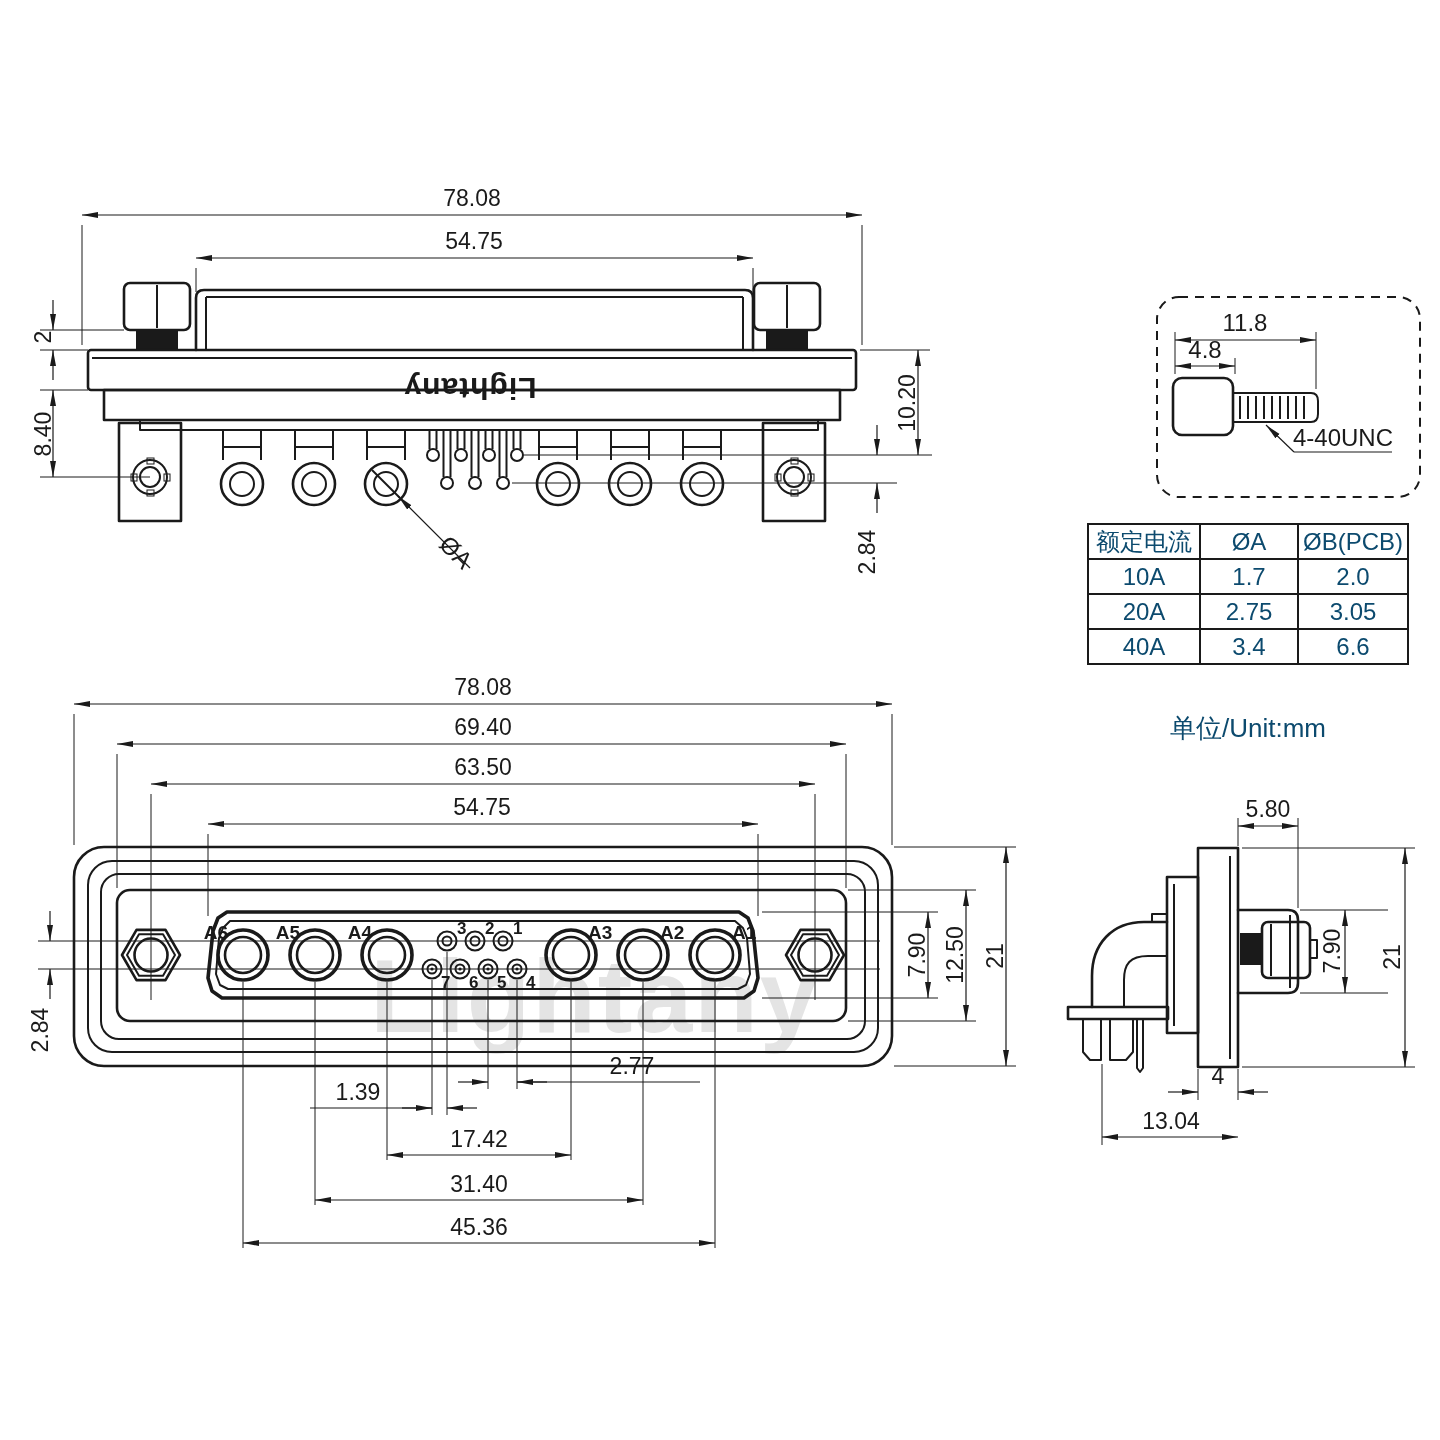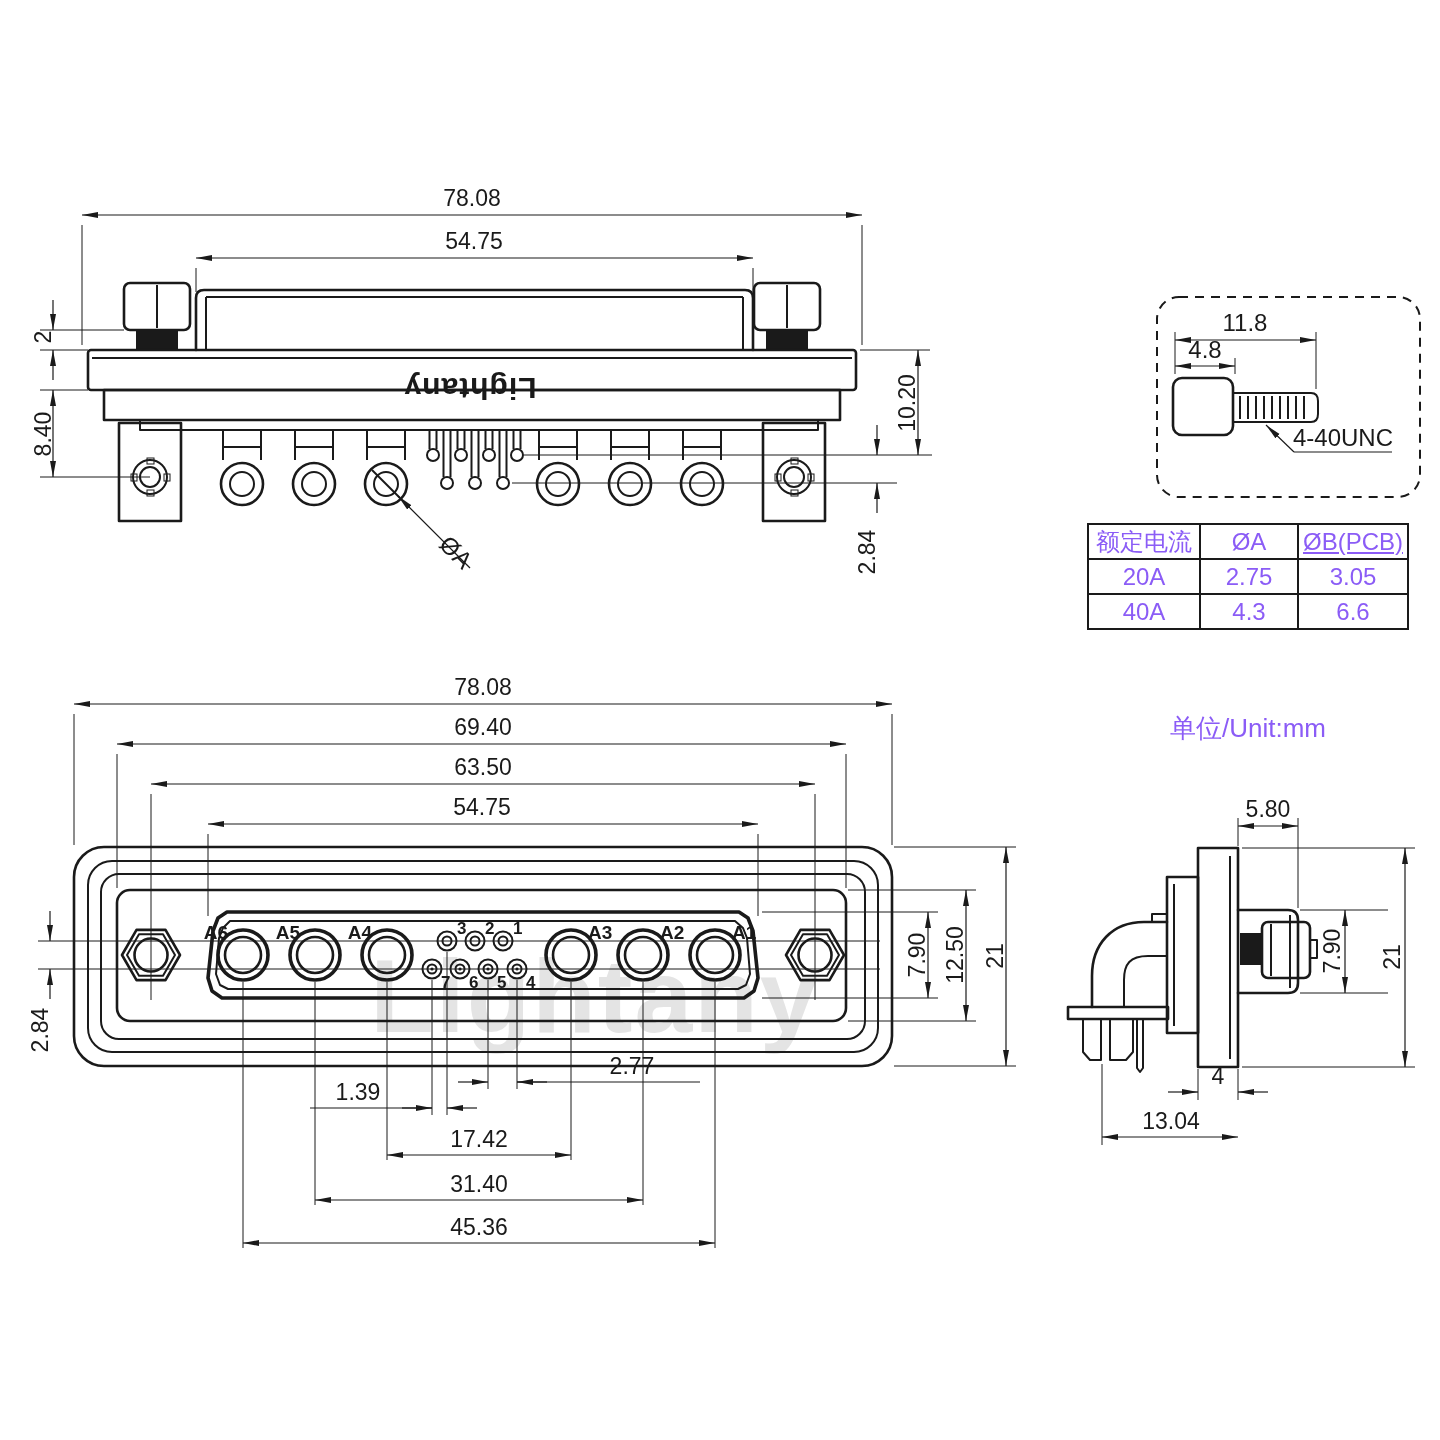--- a/index.html
+++ b/index.html
@@ -1,36 +1,36 @@
 <!DOCTYPE html>
 <html><head>
 <meta charset="utf-8">
 <style>
   html,body{margin:0;padding:0;background:#ffffff;}
   .canvas{position:relative;width:1440px;height:1440px;background:#fff;overflow:hidden;
-          font-family:"Liberation Sans",sans-serif;color:#8b5cf6;}
+          font-family:"Liberation Sans",sans-serif;color:#0c4a6e;}
   svg{position:absolute;left:0;top:0;}
   .ol{fill:none;stroke:#1a1a1a;stroke-width:2.6;stroke-linejoin:round;stroke-linecap:round;}
   .ol2{fill:none;stroke:#1a1a1a;stroke-width:2;stroke-linejoin:round;}
   .thk{fill:none;stroke:#1a1a1a;stroke-width:3.6;stroke-linejoin:round;}
   .thin{fill:none;stroke:#1a1a1a;stroke-width:1;}
   .dim{fill:none;stroke:#1a1a1a;stroke-width:1.2;}
   .blk{fill:#1a1a1a;stroke:none;}
   text{fill:#1a1a1a;}
   .d{font-size:23px;text-anchor:middle;}
   .dd{font-size:24px;text-anchor:middle;}
   .lbl{font-size:19px;font-weight:bold;}
   .plbl{font-size:17px;font-weight:bold;}
   .logo{font-size:30px;font-weight:bold;text-anchor:middle;letter-spacing:1px;}
   .wm{font-size:104px;font-weight:bold;fill:#e4e4e4;text-anchor:middle;letter-spacing:2px;}
   
   .spec{position:absolute;left:1087px;top:523px;border-collapse:collapse;}
   .spec td,.spec th{border:2.5px solid #1a1a1a;height:33px;text-align:center;
         font-size:24px;font-weight:normal;padding:0;margin-top:29px;}
-  .spec .c0{width:110px;} .spec .c1{width:96px;} .spec .c2{width:108px;text-decoration:underline;}
+  .spec .c0{width:110px;} .spec .c1{width:96px;} .spec .c2{width:108px;}
   .unit{position:absolute;left:1087px;top:711px;width:322px;text-align:center;font-size:26px;}
 </style>
 </head>
 <body>
 
 <div class="canvas">
 
 <svg width="1440" height="1440" viewBox="0 0 1440 1440">
   <defs>
     <marker id="ar" markerWidth="17" markerHeight="10" refX="16" refY="5" orient="auto-start-reverse" markerUnits="userSpaceOnUse">
@@ -433,26 +433,31 @@
 </svg>
 
 <table class="spec">
   <tbody>
         <tr>
     <th class="c0">额定电流</th>
     <th class="c1">ØA</th>
     <th class="c2">ØB(PCB)</th>
   </tr>
   <tr>
+    <td>10A</td>
+    <td>1.7</td>
+    <td>2.0</td>
+  </tr>
+  <tr>
     <td>20A</td>
     <td>2.75</td>
     <td>3.05</td>
   </tr>
   <tr>
     <td>40A</td>
-    <td>4.3</td>
+    <td>3.4</td>
     <td>6.6</td>
   </tr>
 </tbody>
     </table>
 <div class="unit">单位/Unit:mm</div>
 
 </div>
 
 </body></html>

